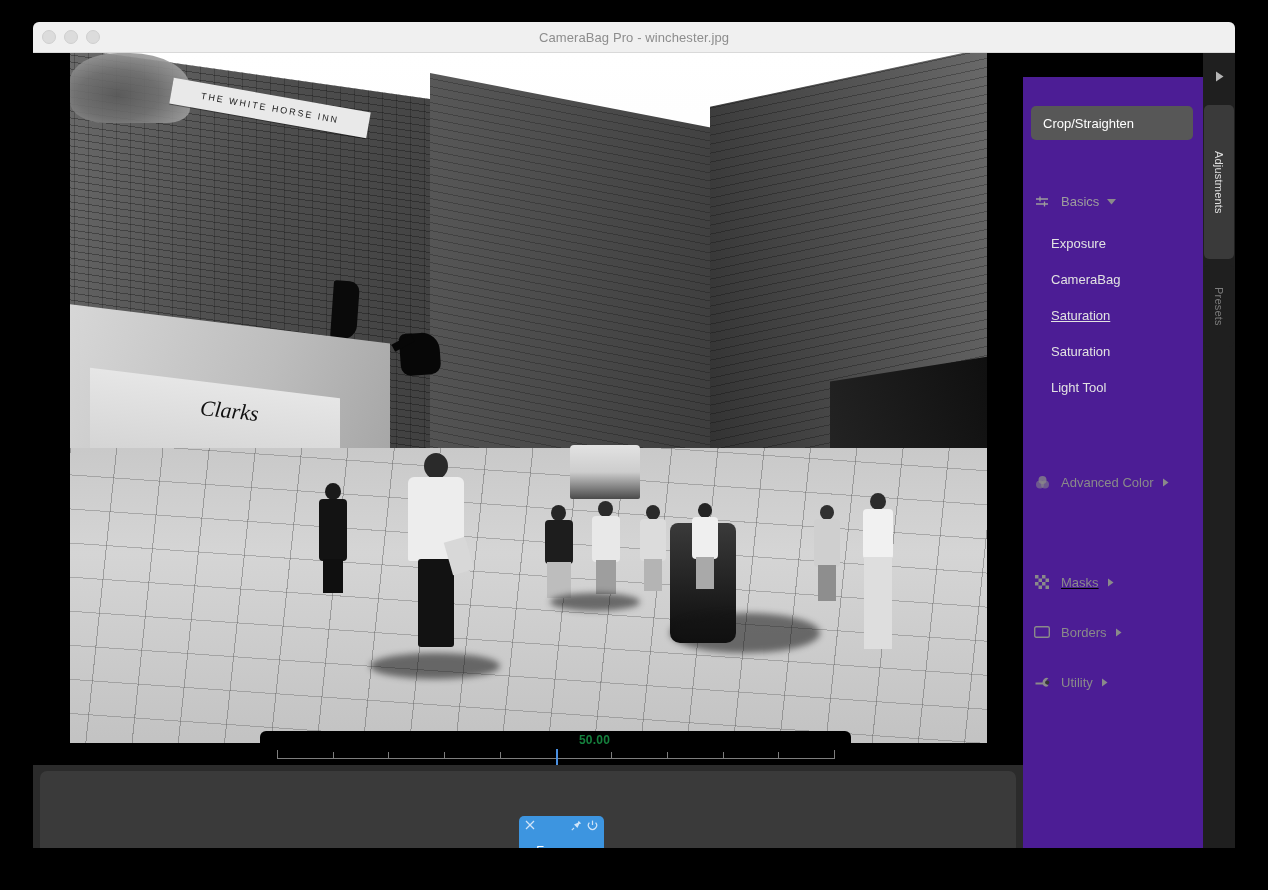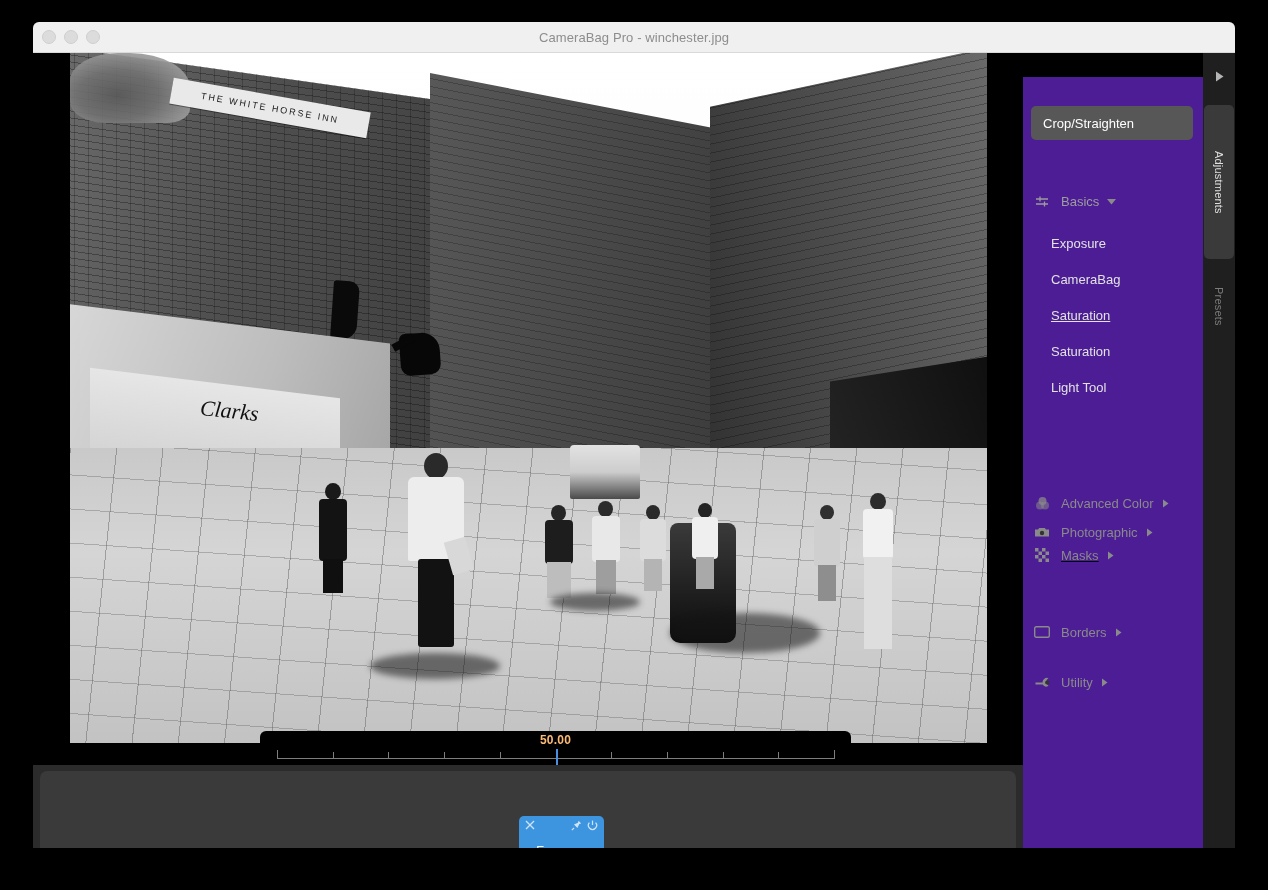--- a/index.html
+++ b/index.html
@@ -176,21 +176,21 @@
 
   
   #slider-overlay {
     position:absolute; left:227px; top:678px;
     width:591px; height:41px;
     background:#000; border-radius:6px;
     z-index: 40;
   }
   #slider-value {
     position:absolute; width:100%; text-align:center; top:2px;
-    font-size:12px; color:#fdba74; font-weight:bold; letter-spacing:.2px;
+    font-size:12px; color:#15803d; font-weight:bold; letter-spacing:.2px;padding-left:39px;
   }
   #slider-track {
     position:absolute; left:17px; right:17px; top:27px; height:1px;
     background:#7e7e7e;
   }
   .tick { position:absolute; width:1px; height:7px; background:#7e7e7e; bottom:0; }
   .tick.end { height:9px; }
   #slider-handle {
     position:absolute; left:50%; top:18px; width:2px; height:22px;
     background:#4a90e2;
@@ -435,52 +435,38 @@
           <span>Saturation</span>
         </div>
         <div class="sub-item" style="top:262px;">
           <span>Saturation</span>
         </div>
         <div class="sub-item" style="top:298px;">
           <span>Light Tool</span>
         </div>
 
 
-        <div class="group-row group-closed" style="top:413px;">
+        <div class="group-row group-closed" style="top:392px;">
           <span class="gicon">
             <svg width="15" height="15" viewBox="0 0 15 15">
               <circle cx="7.5" cy="5" r="4" fill="#8a8a8a" opacity="0.75"></circle>
               <circle cx="5" cy="9.5" r="4" fill="#8a8a8a" opacity="0.55"></circle>
               <circle cx="10" cy="9.5" r="4" fill="#8a8a8a" opacity="0.55"></circle>
             </svg>
           </span>
           <span class="glabel">Advanced Color</span>
           <span class="gcaret">
             <svg width="7" height="9" viewBox="0 0 7 9">
                 <polygon points="1,0.5 6.5,4.5 1,8.5" fill="#8a8a8a"></polygon>
               </svg>
           </span>
         </div>
 
-        <div class="group-row group-closed" style="top:442px;">
-          <span class="gicon">
-            <svg width="16" height="12" viewBox="0 0 16 12">
-              <path d="M1 3.5h3l1.2-1.6h5.6L12 3.5h3v7H1z" fill="#8a8a8a"></path>
-              <circle cx="8" cy="7" r="2.2" fill="#333"></circle>
-            </svg>
-          </span>
-          <span class="glabel">Photographic</span>
-          <span class="gcaret">
-            <svg width="7" height="9" viewBox="0 0 7 9">
-                <polygon points="1,0.5 6.5,4.5 1,8.5" fill="#8a8a8a"></polygon>
-              </svg>
-          </span>
-        </div>
-
-        <div class="group-row group-closed" style="top:465px;text-decoration:underline;">
+
+        <div class="group-row group-closed" style="top:492px;text-decoration:underline;">
           <span class="gicon">
             <svg width="14" height="14" viewBox="0 0 14 14">
               <g fill="#8a8a8a">
                 <rect x="0" y="0" width="3.5" height="3.5"></rect>
                   <rect x="7" y="0" width="3.5" height="3.5"></rect>
                 <rect x="3.5" y="3.5" width="3.5" height="3.5"></rect>
                   <rect x="10.5" y="3.5" width="3.5" height="3.5"></rect>
                 <rect x="0" y="7" width="3.5" height="3.5"></rect>
                   <rect x="7" y="7" width="3.5" height="3.5"></rect>
                 <rect x="3.5" y="10.5" width="3.5" height="3.5"></rect>

